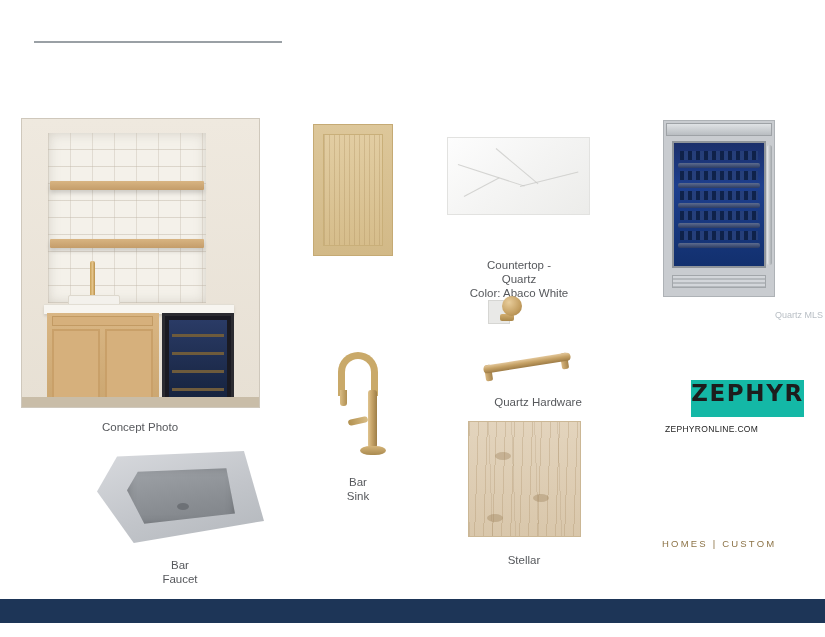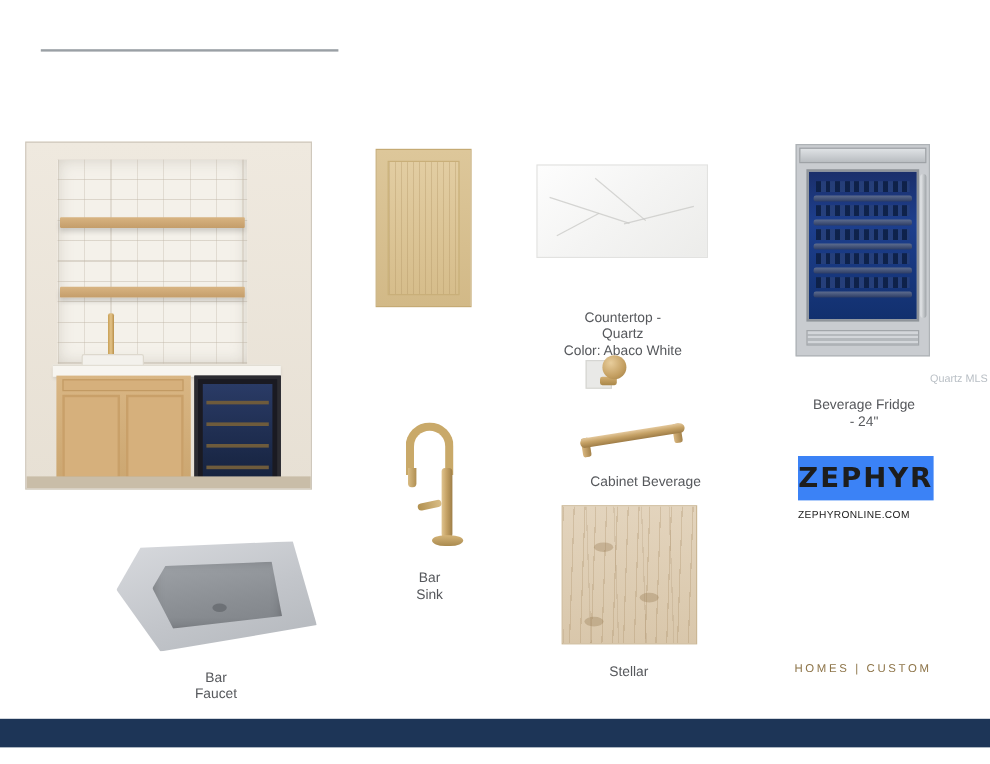--- a/index.html
+++ b/index.html
@@ -384,25 +384,25 @@
   .sink-drain {
     position:absolute;
     left: 80px; top: 52px;
     width: 12px; height: 7px;
     border-radius: 50%;
     background: #6d7176;
   }
   
   .zephyr {
     position:absolute;
-    left: 665px; top: 380px;
+    left: 691px; top: 380px;
     width: 113px; height: 37px;
-    background: #3b82f6;
+    background: #14b8a6;
     display: flex;
-    align-items: center;
+    align-items: flex-start;
     justify-content: center;
   }
   .zephyr-text {
     font-family: "DejaVu Sans", sans-serif;
     font-size: 23px;
     font-weight: 700;
     letter-spacing: 1.6px;
     color: #1d1d1d;
   }
   .zephyr-url {
@@ -422,21 +422,21 @@
   }
   .mobley-word {
     font-family: "DejaVu Sans", sans-serif;
     font-size: 38px;
     font-weight: 700;
     color: #a08256;
     letter-spacing: -1px;
     line-height: 38px;
   }
   .mobley-sub {
-    margin-top: 16px;
+    margin-top: 2px;
     font-family: "Liberation Sans", sans-serif;
     font-size: 9.5px;
     letter-spacing: 2.2px;
     color: #8d7category;
     color: #8d7448;
     text-align: left;
     padding-left: 4px;
   }
   
   .footer-navy {
@@ -477,20 +477,21 @@
     <div class="cp-fridge">
       <div class="cp-fridge-glass">
         <div class="cp-rack" style="top:14px"></div>
         <div class="cp-rack" style="top:32px"></div>
         <div class="cp-rack" style="top:50px"></div>
         <div class="cp-rack" style="top:68px"></div>
       </div>
     </div>
     <div class="cp-floor"></div>
   </div>
+  <div class="caption" style="left:60px; top:420px; width:160px;">Concept Photo</div>
 
   <div class="cabdoor">
     <div class="cabdoor-inner"></div>
   </div>
 
   <div class="quartz">
     <div class="vein v1"></div>
     <div class="vein v2"></div>
     <div class="vein v3"></div>
     <div class="vein v4"></div>
@@ -510,34 +511,32 @@
       <div class="f-rack" style="top:60px"></div>
       <div class="f-bottles" style="top:68px"></div>
       <div class="f-rack" style="top:80px"></div>
       <div class="f-bottles" style="top:88px"></div>
       <div class="f-rack" style="top:100px"></div>
     </div>
     <div class="fridge-handle"></div>
     <div class="fridge-vent"></div>
   </div>
   <div class="fridge-watermark">Quartz MLS</div>
-  <div class="caption" style="left:650px; top:331px; width:140px;">Beverage Fridge
-- 24"</div>
 
   <div class="knob">
     <div class="knob-plate"></div>
     <div class="knob-stem"></div>
     <div class="knob-ball"></div>
   </div>
   <div class="barpull">
     <div class="barpull-post p1"></div>
     <div class="barpull-post p2"></div>
     <div class="barpull-bar"></div>
   </div>
-  <div class="caption" style="left:448px; top:395px; width:180px;">Cabinet Beverage</div>
+  <div class="caption" style="left:448px; top:395px; width:180px;">Quartz Hardware</div>
 
   <div class="faucet">
     <div class="faucet-arc"></div>
     <div class="faucet-spout"></div>
     <div class="faucet-column"></div>
     <div class="faucet-handle"></div>
     <div class="faucet-base"></div>
   </div>
   <div class="caption" style="left:288px; top:475px; width:140px;">Bar
 Sink</div>

